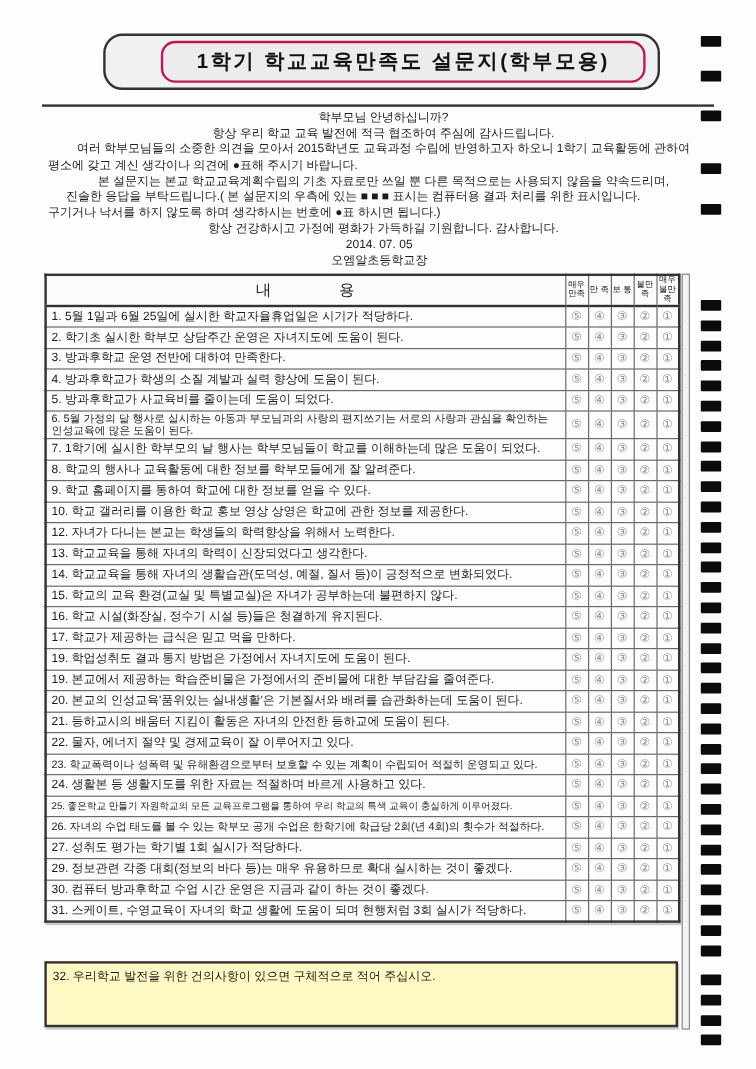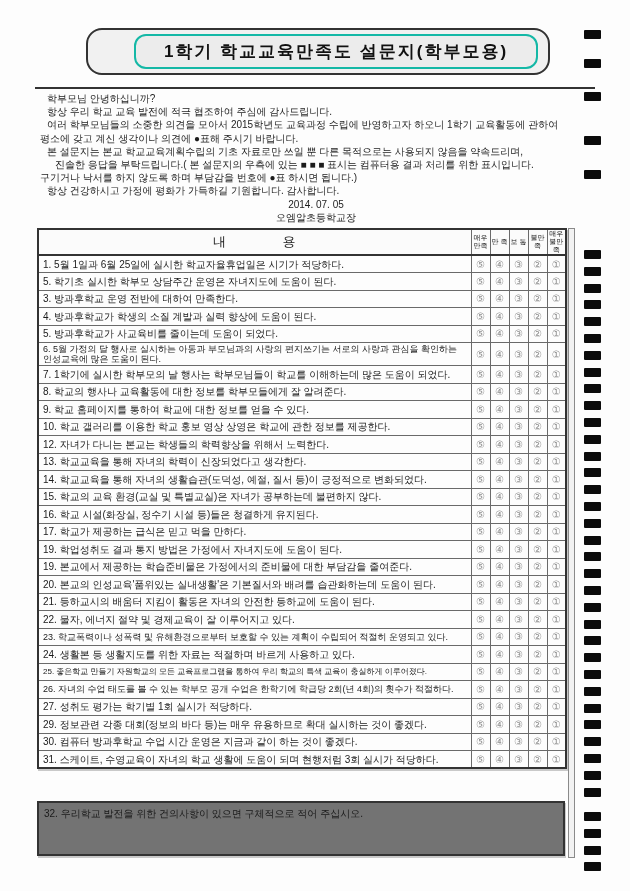--- a/index.html
+++ b/index.html
@@ -10,32 +10,32 @@
     font-family:"Liberation Sans", sans-serif; color:#222;
   }
 
   
   .title-outer {
     position:absolute; left:86px; top:28px; width:464px; height:47px;
     border:2px solid #333; border-radius:16px; background:#f1f1f1;
   }
   .title-inner {
     position:absolute; left:10px; top:4px; right:10px; bottom:4px;
-    border:2px solid #14b8a6; border-radius:12px; background:#ececec;
+    border:2px solid #be185d; border-radius:12px; background:#ececec;
     display:flex; align-items:center; justify-content:center;margin-left:36px;
   }
   .title-text { font-size:17px; font-weight:bold; letter-spacing:2px; color:#111; }
 
   .top-rule { position:absolute; left:35px; top:87px; width:560px; border-top:2px solid #333; }
 
   
   .intro { position:absolute; left:40px; top:92px; width:552px; font-size:10px; line-height:13.2px; color:#1c1c1c; }
   .intro-line { white-space:nowrap; }
   .intro-line.ind-0 { padding-left:0; }
-  .intro-line.ind-1 { padding-left:7px; }
+  .intro-line.ind-1 { padding-left:7px;text-align:center; }
   .intro-line.ind-2 { padding-left:15px; }
   .intro-center { text-align:center; }
 
   
   .survey {
     position:absolute; left:37px; top:228px; width:528px;
     border-collapse:collapse; table-layout:fixed;
     box-shadow:1px 2px 0 #c9c9c9;
   }
   .survey th, .survey td { border:1px solid #6a6a6a; }
@@ -56,21 +56,21 @@
   tr.size-xs .q-cell { font-size:8px;  line-height:9px;  }
   .rating-cell {
     text-align:center; vertical-align:middle; font-size:10px; color:#8f8f8f;
     border-left:1px dotted #999; border-right:1px dotted #999;
     padding:0; cursor:pointer;
   }
 
   
   .open-box {
     position:absolute; left:37px; top:801px; width:528px; height:55px;
-    border:2px solid #333; background:#737373; box-shadow:1px 2px 0 #c9c9c9;
+    border:2px solid #333; background:#fef9c3; box-shadow:1px 2px 0 #c9c9c9;
   }
   .open-q-text { font-size:10px; padding:4px 5px 0 5px; color:#1a1a1a; }
   .open-answer { width:100%; height:34px; }
 
   
   .side-bar {
     position:absolute; left:568px; top:228px; width:7px; height:630px;
     border:1px solid #8a8a8a; background:#f2f2f2;
   }
   .omr-marks { position:absolute; left:0; top:0; width:630px; height:891px; pointer-events:none; }
@@ -90,21 +90,21 @@
   <div class="top-rule"></div>
 
   <div class="intro">
     <div>
         <div class="intro-line ind-1">학부모님 안녕하십니까?</div>
         <div class="intro-line ind-1">항상 우리 학교 교육 발전에 적극 협조하여 주심에 감사드립니다.</div>
         <div class="intro-line ind-1">여러 학부모님들의 소중한 의견을 모아서 2015학년도 교육과정 수립에 반영하고자 하오니 1학기 교육활동에 관하여</div>
         <div class="intro-line ind-0">평소에 갖고 계신 생각이나 의견에 ●표해 주시기 바랍니다.</div>
         <div class="intro-line ind-1">본 설문지는 본교 학교교육계획수립의 기초 자료로만 쓰일 뿐 다른 목적으로는 사용되지 않음을 약속드리며,</div>
         <div class="intro-line ind-2">진솔한 응답을 부탁드립니다.( 본 설문지의 우측에 있는 ■ ■ ■ 표시는 컴퓨터용 결과 처리를 위한 표시입니다.</div>
-        <div class="intro-line ind-0">구기거나 낙서를 하지 않도록 하며 부담감을 번호에 ●표 하시면 됩니다.)</div>
+        <div class="intro-line ind-0">구기거나 낙서를 하지 않도록 하며 생각하시는 번호에 ●표 하시면 됩니다.)</div>
         <div class="intro-line ind-1">항상 건강하시고 가정에 평화가 가득하길 기원합니다. 감사합니다.</div>
       </div>
     <div class="intro-center">2014. 07. 05</div>
     <div class="intro-center">오엠알초등학교장</div>
   </div>
 
   <table class="survey">
     <colgroup>
       <col style="width:433px">
       <col style="width:19px">
@@ -128,21 +128,21 @@
     <tbody>
         <tr>
           <td class="q-cell">1. 5월 1일과 6월 25일에 실시한 학교자율휴업일은 시기가 적당하다.</td>
           <td class="rating-cell">⑤</td>
           <td class="rating-cell">④</td>
           <td class="rating-cell">③</td>
           <td class="rating-cell">②</td>
           <td class="rating-cell">①</td>
         </tr>
         <tr>
-          <td class="q-cell">5. 학기초 실시한 학부모 상담주간 운영은 자녀지도에 도움이 된다.</td>
+          <td class="q-cell">2. 학기초 실시한 학부모 상담주간 운영은 자녀지도에 도움이 된다.</td>
           <td class="rating-cell">⑤</td>
           <td class="rating-cell">④</td>
           <td class="rating-cell">③</td>
           <td class="rating-cell">②</td>
           <td class="rating-cell">①</td>
         </tr>
         <tr>
           <td class="q-cell">3. 방과후학교 운영 전반에 대하여 만족한다.</td>
           <td class="rating-cell">⑤</td>
           <td class="rating-cell">④</td>

